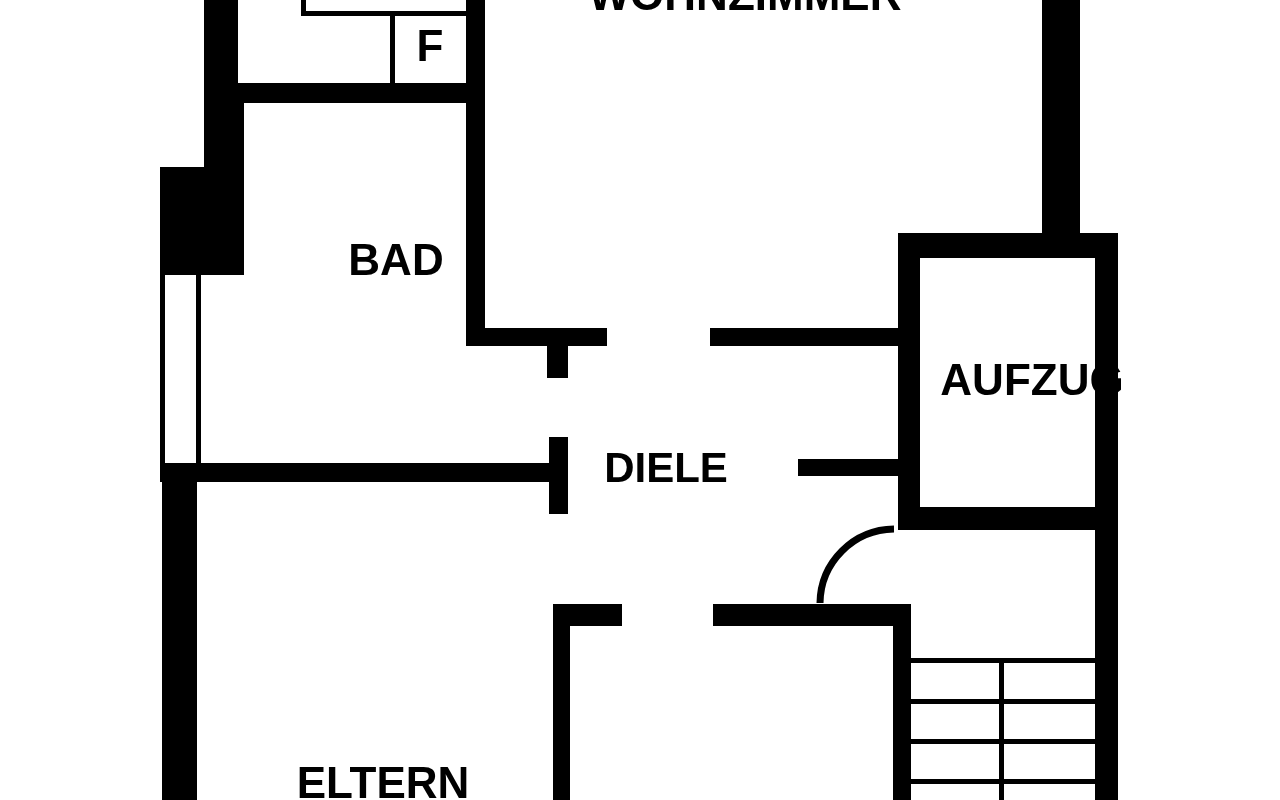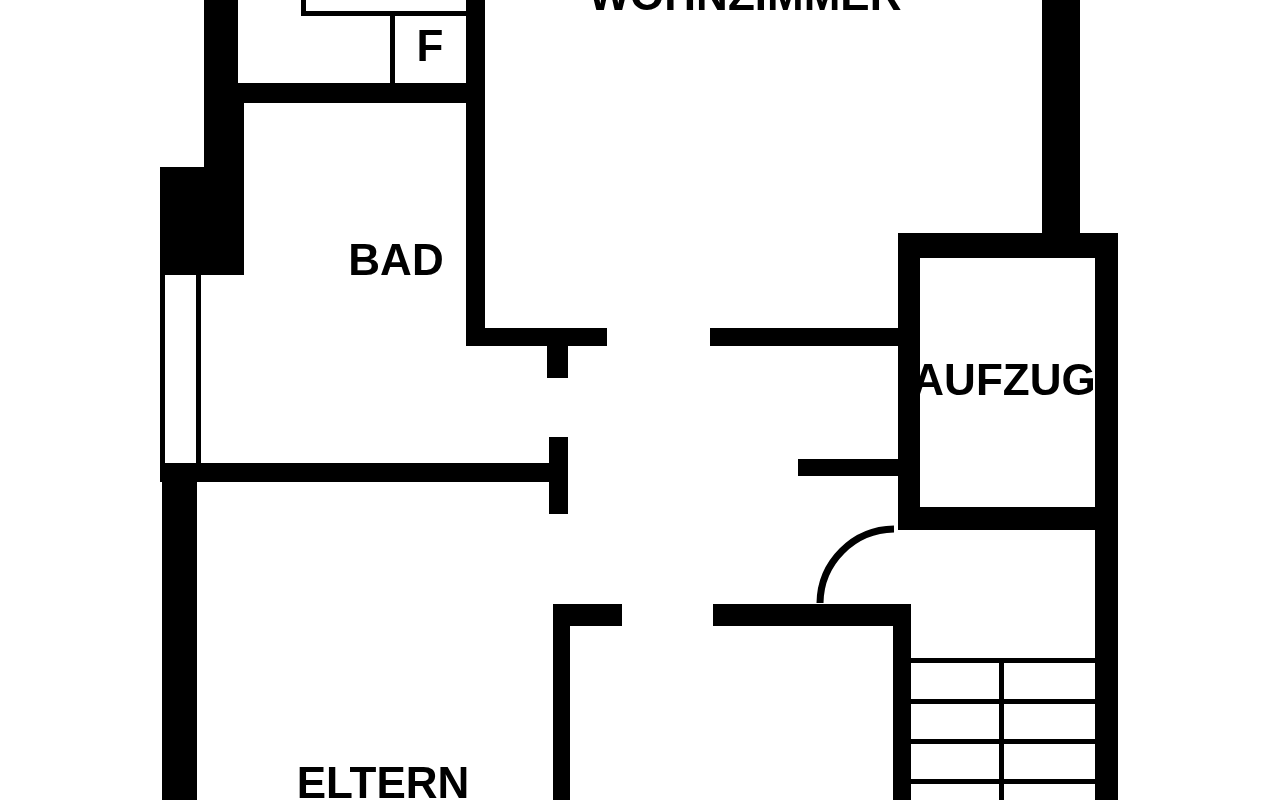--- a/index.html
+++ b/index.html
@@ -74,16 +74,17 @@
       <div class="tread" style="left: 911px; top: 658px; width: 184px; height: 5px;"></div>
       <div class="tread" style="left: 911px; top: 699px; width: 184px; height: 5px;"></div>
       <div class="tread" style="left: 911px; top: 739px; width: 184px; height: 5px;"></div>
       <div class="tread" style="left: 911px; top: 779px; width: 184px; height: 5px;"></div>
       <div class="stair-divider" style="left: 999px; top: 658px; width: 5px; height: 142px;"></div>
     </div>
 
   <div class="room-label" style="left: 745px; top: -5px; font-size: 44px;">WOHNZIMMER</div>
   <div class="room-label" style="left: 430px; top: 46px; font-size: 44px;">F</div>
   <div class="room-label" style="left: 396px; top: 260px; font-size: 44px; text-align: center;">BAD</div>
-  <div class="room-label" style="left: 1004px; top: 380px; font-size: 44px;">AUFZUG</div>
+  <div class="room-label" style="left: 666px; top: 468px; font-size: 42px;">DIELE</div>
+  <div class="room-label" style="left: 1032px; top: 380px; font-size: 44px;">AUFZUG</div>
   <div class="room-label" style="left: 383px; top: 783px; font-size: 44px;">ELTERN</div>
 
 </div>
 
 </body></html>

